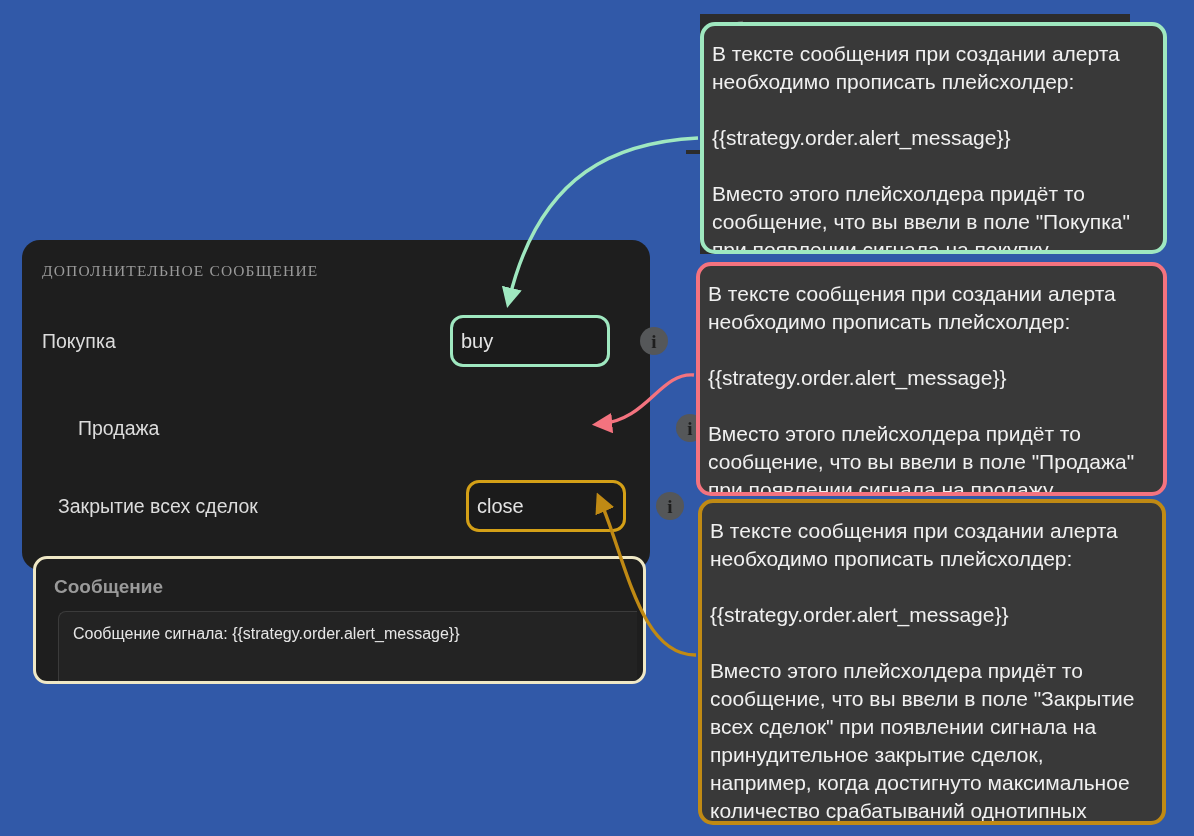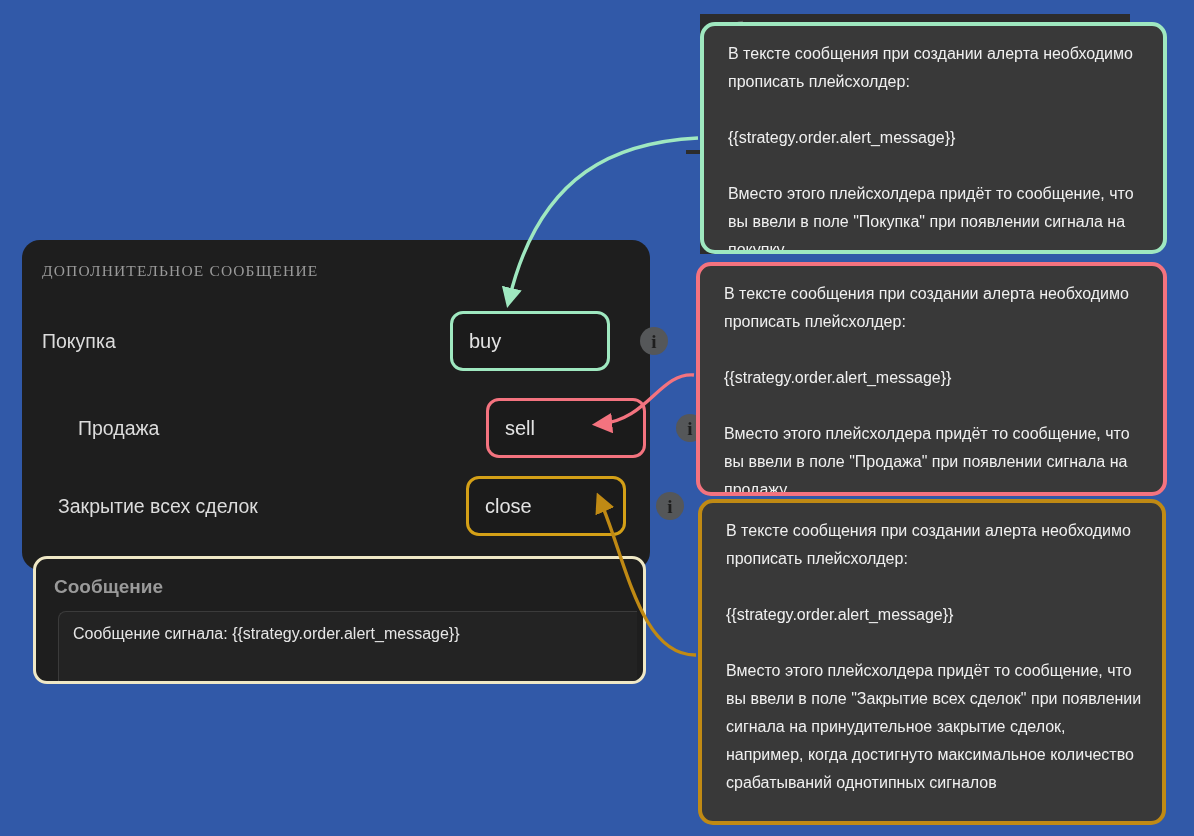--- a/index.html
+++ b/index.html
@@ -76,26 +76,26 @@
   }
   .row-label {
     color: #dcdcdc;
     font-size: 19.5px;
     white-space: nowrap;
   }
   .field {
     position: absolute;
     left: 408px;
     width: 160px;
-    height: 60px;
+    height: 52px;
     border-radius: 13px;
     background: #1b1b1b;
     display: flex;
     align-items: center;
-    padding-left: 16px;
+    padding-left: 8px;
     color: #e3e3e3;
     font-size: 20px;
   }
   .field.buy   { border: 3.5px solid #9fe8c0; }
   .field.sell  { border: 3.5px solid #f4737f; }
   .field.close { border: 3.5px solid #d4a017; }
 
   .info-icon {
     position: absolute;
     left: 598px;
@@ -147,23 +147,23 @@
     font-size: 16px;
     padding: 13px 0 0 14px;
   }
 
   
   .callout {
     position: absolute;
     background: #393939;
     border-radius: 15px;
     color: #f0f0f0;
-    font-size: 16px;
+    font-size: 21px;
     line-height: 28px;
-    padding: 14px 18px 12px 24px;
+    padding: 14px 18px 12px 8px;
     overflow: hidden;
     white-space: pre-wrap;
   }
   #callout-green { left: 700px; top: 22px;  width: 467px; height: 232px; border: 4px solid #9fe8c0; }
   #callout-red   { left: 696px; top: 262px; width: 471px; height: 234px; border: 4px solid #f4737f; }
   #callout-gold  { left: 698px; top: 499px; width: 468px; height: 326px; border: 4px solid #c08a14; }
 
   
   #arrows {
     position: absolute;
@@ -189,21 +189,20 @@
     <div id="panel-title">ДОПОЛНИТЕЛЬНОЕ СООБЩЕНИЕ</div>
 
     <div class="row" style="top:73px;">
       <span class="row-label">Покупка</span>
       <span class="field buy">buy</span>
       <span class="info-icon">i</span>
     </div>
 
     <div class="row" style="top:160px;margin-left:36px;">
       <span class="row-label">Продажа</span>
-      <span class="field sell">sell</span>
       <span class="info-icon">i</span>
     </div>
 
     <div class="row" style="top:238px;margin-left:16px;">
       <span class="row-label">Закрытие всех сделок</span>
       <span class="field close">close</span>
       <span class="info-icon">i</span>
     </div>
   </div>
 

